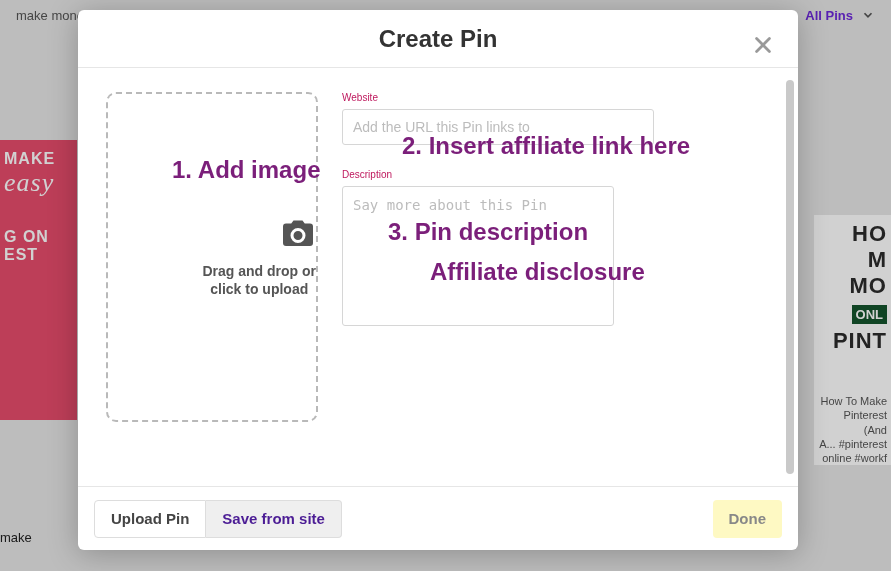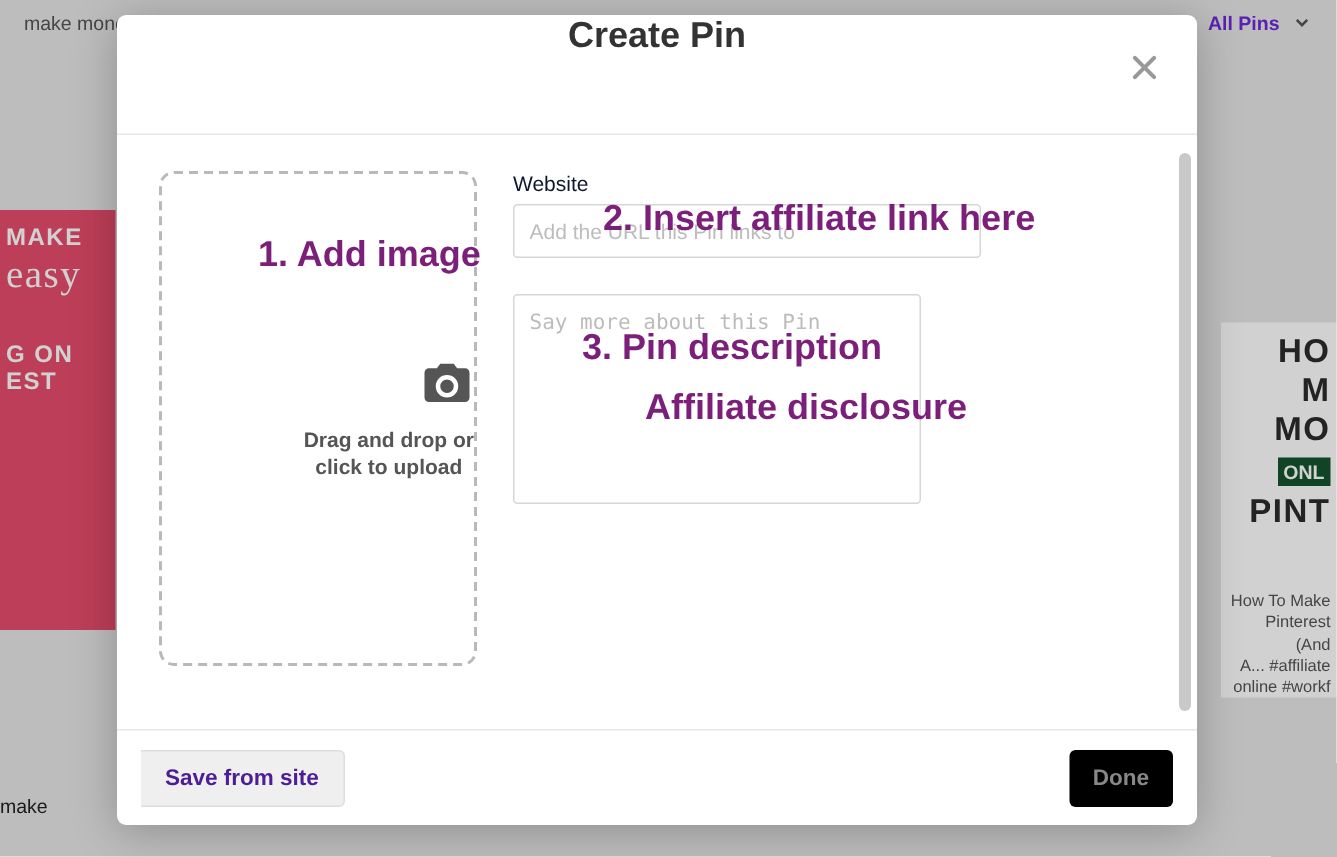--- a/index.html
+++ b/index.html
@@ -4,47 +4,47 @@
 <style>
   html,body{margin:0;padding:0;width:891px;height:571px;font-family:-apple-system,BlinkMacSystemFont,"Segoe UI",Helvetica,Arial,sans-serif;overflow:hidden;background:#fff}
   *{box-sizing:border-box}
   
   .bg{position:absolute;inset:0;background:#e7e7e7}
   .bg-overlay{position:absolute;inset:0;background:rgba(0,0,0,.18)}
   .bg-top{position:absolute;top:0;left:0;right:0;height:30px;display:flex;justify-content:space-between;align-items:center;padding:0 16px;color:#555;font-size:13px}
   .bg-top .right{display:flex;align-items:center;gap:8px;font-weight:600;color:#6d28d9}
   .bg-card-l{position:absolute;left:0;top:140px;width:77px;height:280px;background:#e74c6c;color:#fff;padding:10px 4px;overflow:hidden}
   .bg-card-l div{font-weight:700;letter-spacing:1px}
-  .bg-card-l .script{font-family:cursive;font-weight:400}
+  .bg-card-l .script{font-family:cursive;font-style:italic;font-weight:400}
   .bg-card-l-cap{position:absolute;left:0;top:530px;font-size:13px;color:#222}
   .bg-card-r{position:absolute;right:0;top:215px;width:77px;height:250px;background:#fff;color:#222;padding:6px 4px;text-align:right;overflow:hidden}
   .bg-card-r .big{font-size:22px;font-weight:700;letter-spacing:1px;color:#2b2b2b}
   .bg-card-r .bar{background:#14532d;color:#fff;font-size:13px;font-weight:700;padding:2px 4px;display:inline-block;margin-top:6px}
   .bg-card-r .txt{font-size:11px;color:#555;margin-top:40px;line-height:1.3}
   
   .modal{position:absolute;left:78px;top:10px;width:720px;height:540px;background:#fff;border-radius:6px;box-shadow:0 4px 30px rgba(0,0,0,.25);display:flex;flex-direction:column}
-  .m-head{height:80px;border-bottom:1px solid #e6e6e6;display:flex;justify-content:center;position:relative}
+  .m-head{height:58px;border-bottom:1px solid #e6e6e6;display:flex;align-items:center;justify-content:center;position:relative}
   .m-title{font-size:24px;font-weight:700;color:#333}
   .close{position:absolute;right:18px;top:18px;width:34px;height:34px;color:#999;cursor:pointer;display:flex;align-items:center;justify-content:center}
   .m-body{flex:1;position:relative;padding:24px 28px 0 28px;display:flex;gap:24px;overflow:hidden}
   .m-body::after{content:"";position:absolute;right:4px;top:12px;bottom:12px;width:8px;background:#c9c9c9;border-radius:4px}
   .drop{width:212px;height:330px;border:2px dashed #b9b9b9;border-radius:10px;display:flex;flex-direction:column;align-items:flex-end;justify-content:center;cursor:pointer}
   .drop-text{margin-top:10px;font-size:14px;font-weight:700;color:#555;text-align:center;line-height:1.3}
   .fields{flex:1;padding-right:12px}
-  .lbl{font-size:14px;color:#0f172a;margin-bottom:6px}
+  .lbl{font-size:10px;color:#be185d;margin-bottom:6px}
   .inp{width:312px;height:36px;border:1px solid #d6d6d6;border-radius:3px;padding:0 10px;font-size:14px;color:#333}
   .inp::placeholder,.ta::placeholder{color:#bcbcbc}
   .ta{width:272px;height:140px;border:1px solid #d6d6d6;border-radius:3px;padding:10px;font-size:14px;color:#333;resize:none;margin-bottom:0}
   .gap{height:24px}
   .m-foot{height:64px;border-top:1px solid #e6e6e6;display:flex;align-items:center;padding:0 16px;gap:0}
   .btn{height:38px;padding:0 16px;border-radius:4px;font-size:15px;font-weight:700;display:flex;align-items:center;cursor:pointer;border:none}
   .btn-upload{background:#fff;color:#444;border:1px solid #ddd;border-top-right-radius:0;border-bottom-right-radius:0}
   .btn-save{background:#efefef;color:#4c1d95;border:1px solid #ddd;border-left:none;border-top-left-radius:0;border-bottom-left-radius:0;cursor:default}
   .spacer{flex:1}
-  .btn-done{background:#000000;color:#888}
+  .btn-done{background:#fef9c3;color:#888}
   
   .ann{position:absolute;font-weight:700;color:#7b1f7a;font-size:24px;pointer-events:none}
   .a1{left:172px;top:156px}
   .a2{left:402px;top:132px}
   .a3{left:388px;top:218px}
   .a4{left:430px;top:258px}
 </style>
 </head>
 <body>
 
@@ -66,21 +66,21 @@
   </div>
   <div class="bg-card-l-cap">make</div>
   <div class="bg-card-r">
     <div class="big">HO</div>
     <div class="big">M</div>
     <div class="big">MO</div>
     <span class="bar">ONL</span>
     <div class="big" style="margin-top:4px">PINT</div>
     <div class="txt" style="white-space:pre-line">How To Make
 Pinterest (And
-A... #affiliate
+A... #pinterest
 online #workf</div>
   </div>
   <div class="bg-overlay"></div>
 </div>
 
 <div class="modal">
   <div class="m-head">
     <div class="m-title">Create Pin</div>
     <div class="close">
       <svg width="22" height="22" viewBox="0 0 24 24" fill="none" stroke="#999" stroke-width="3" stroke-linecap="round">
@@ -98,25 +98,27 @@
       <div class="drop-text">
         <div>Drag and drop or</div>
         <div>click to upload</div>
       </div>
     </div>
 
     <div class="fields">
       <div class="lbl">Website</div>
       <input class="inp" placeholder="Add the URL this Pin links to" style="">
       <div class="gap"></div>
+      <div class="lbl">Description</div>
       <textarea class="ta" placeholder="Say more about this Pin" style=""></textarea>
     </div>
   </div>
 
   <div class="m-foot">
+    <button class="btn btn-upload">Upload Pin</button>
     <button class="btn btn-save">Save from site</button>
     <div class="spacer"></div>
     <button class="btn btn-done">Done</button>
   </div>
 </div>
 
 <div class="ann a1">1. Add image</div>
 <div class="ann a2">2. Insert affiliate link here</div>
 <div class="ann a3">3. Pin description</div>
 <div class="ann a4">Affiliate disclosure</div>

